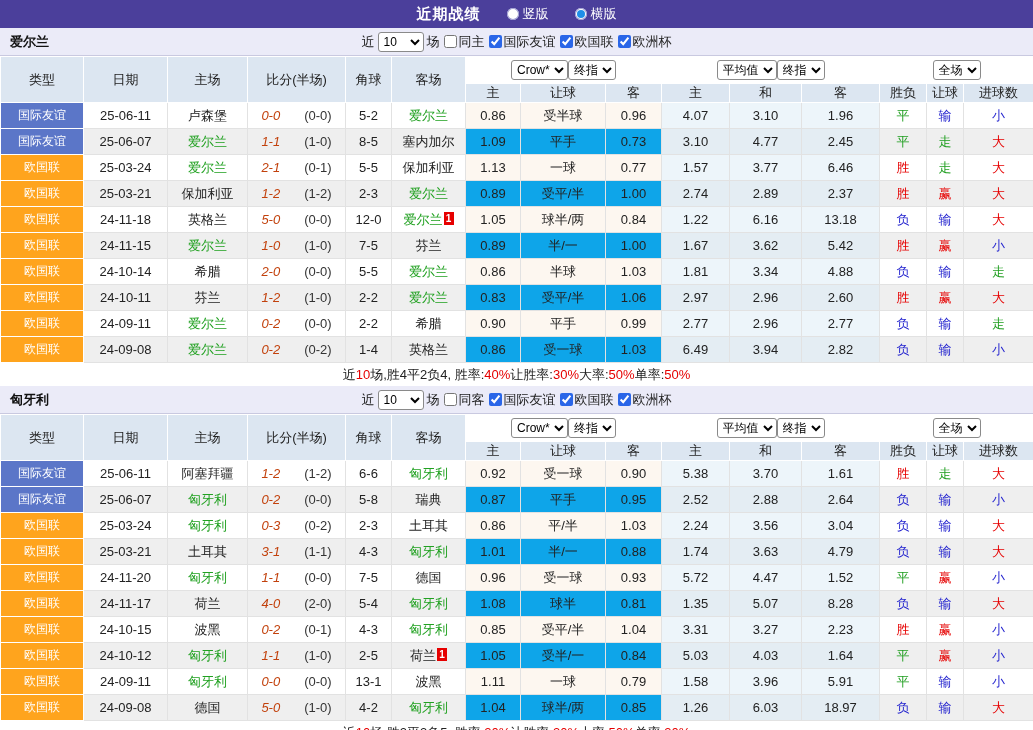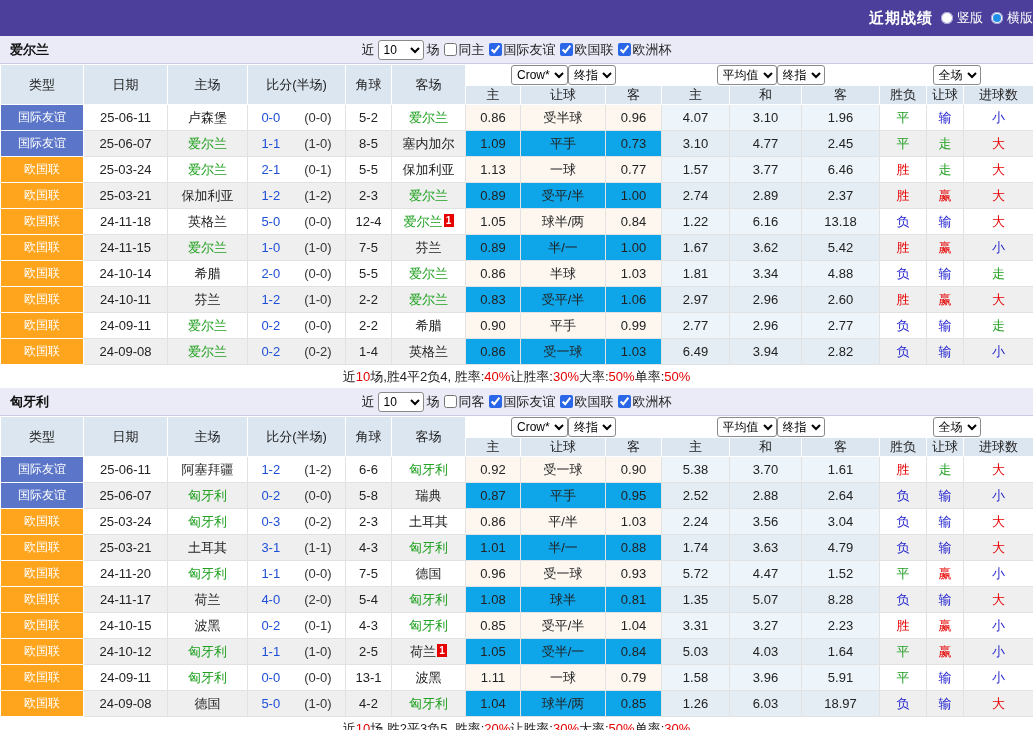--- a/index.html
+++ b/index.html
@@ -1,50 +1,50 @@
 <!DOCTYPE html>
 <html><head>
 <meta charset="utf-8">
 <style>
   * { box-sizing: border-box; }
   html,body { margin:0; padding:0; background:#fff; }
   body { font-family:"Liberation Sans", sans-serif; }
   .page { width:1033px; height:730px; background:#fff; overflow:hidden; }
 
-  .titlebar { height:36px; background:#4b3f9b; color:#fff; display:flex; align-items:center; justify-content:flex-end; gap:8px; }
+  .titlebar { height:28px; background:#4b3f9b; color:#fff; display:flex; align-items:center; justify-content:center; gap:26px; }
   .titlebar .title { font-weight:bold; font-size:15px; letter-spacing:1px; }
   .radio-opt { display:inline-flex; align-items:center; gap:4px; font-size:13px; cursor:pointer; }
   .radio { width:12px; height:12px; border-radius:50%; background:#fff; display:inline-block; position:relative; box-shadow: inset 0 0 0 1px #9a9ad0; }
   .radio.selected::after { content:""; position:absolute; left:2px; top:2px; width:8px; height:8px; border-radius:50%; background:#1f8fe8; }
 
   .filter-row { height:28px; background:#ebebf8; border-bottom:1px solid #c9c9e0; display:flex; align-items:center; position:relative; font-size:13px; color:#222; }
   .team-name { position:absolute; left:10px; font-weight:bold; font-size:13px; color:#111; }
   .filter-center { margin:0 auto; display:flex; align-items:center; gap:3px; }
   .filter-center label { display:inline-flex; align-items:center; gap:1px; cursor:pointer; }
   .filter-center input[type=checkbox] { width:13px; height:13px; margin:0 1px; accent-color:#2a66e8; }
 
   select { font-size:12px; height:20px; border:1px solid #8a8a8a; border-radius:3px; background:#fff; padding:0 1px; font-family:"Liberation Sans",sans-serif; }
   .num-select { width:46px; }
 
   table { border-collapse:collapse; table-layout:fixed; width:1033px; font-size:13px; color:#222; }
   th { background:#dce6f1; font-weight:normal; border:1px solid #fff; height:18px; padding:0; font-size:13px; color:#222; }
-  th.sel-cell { background:#fff; border:1px solid #fff; height:21px; }
+  th.sel-cell { background:#fff; border:1px solid #fff; height:27px; }
   td { border:1px solid #e2e2e2; text-align:center; padding:0; height:26px; white-space:nowrap; overflow:hidden; }
   tr.odd td { background:#fff; }
   tr.even td { background:#efefef; }
   tr.odd td.crow { background:#fdf7f0; }
   tr.even td.crow { background:#0ea5e9; }
   tr.odd td.avg { background:#edf5fa; }
   tr.even td.avg { background:#e4edf3; }
   td.type { color:#fff; font-size:12px; border:1px solid #fff; }
   td.type.blue { background:#5b76c8; }
   td.type.orange { background:#ffa41d; }
 
   .t-green { color:#21a121; }
-  .score-main { color:#1d4ed8; }
+  .score-main { color:#c2410c;font-style:italic; }
   .score-half { color:#333;padding-left:24px; }
   .c-red { color:#e60000; }
   .c-green { color:#1f9e1f; }
   .c-blue { color:#2626cf; }
   .card-badge { display:inline-block; background:#e60000; color:#fff; font-size:10px; line-height:13px; min-width:10px; height:13px; padding:0 1px; margin-left:1px; vertical-align:2px; font-weight:bold; }
 
   .summary { height:23px; display:flex; align-items:center; justify-content:center; font-size:13px; color:#222; background:#fff; }
   .summary .red { color:#e60000; }
 </style>
 </head>
@@ -196,21 +196,21 @@
             <td class="avg">2.37</td>
             <td class="res c-red">胜</td>
             <td class="res c-red">赢</td>
             <td class="res c-red">大</td>
           </tr>
           <tr class="odd">
             <td class="type orange">欧国联</td>
             <td>24-11-18</td>
             <td><span class="">英格兰</span></td>
             <td><span class="score-main">5-0</span><span class="score-half">(0-0)</span></td>
-            <td>12-4</td>
+            <td>12-0</td>
             <td><span class="t-green">爱尔兰</span><span class="card-badge">1</span></td>
             <td class="crow">1.05</td>
             <td class="crow">球半/两</td>
             <td class="crow">0.84</td>
             <td class="avg">1.22</td>
             <td class="avg">6.16</td>
             <td class="avg">13.18</td>
             <td class="res c-blue">负</td>
             <td class="res c-blue">输</td>
             <td class="res c-red">大</td>

